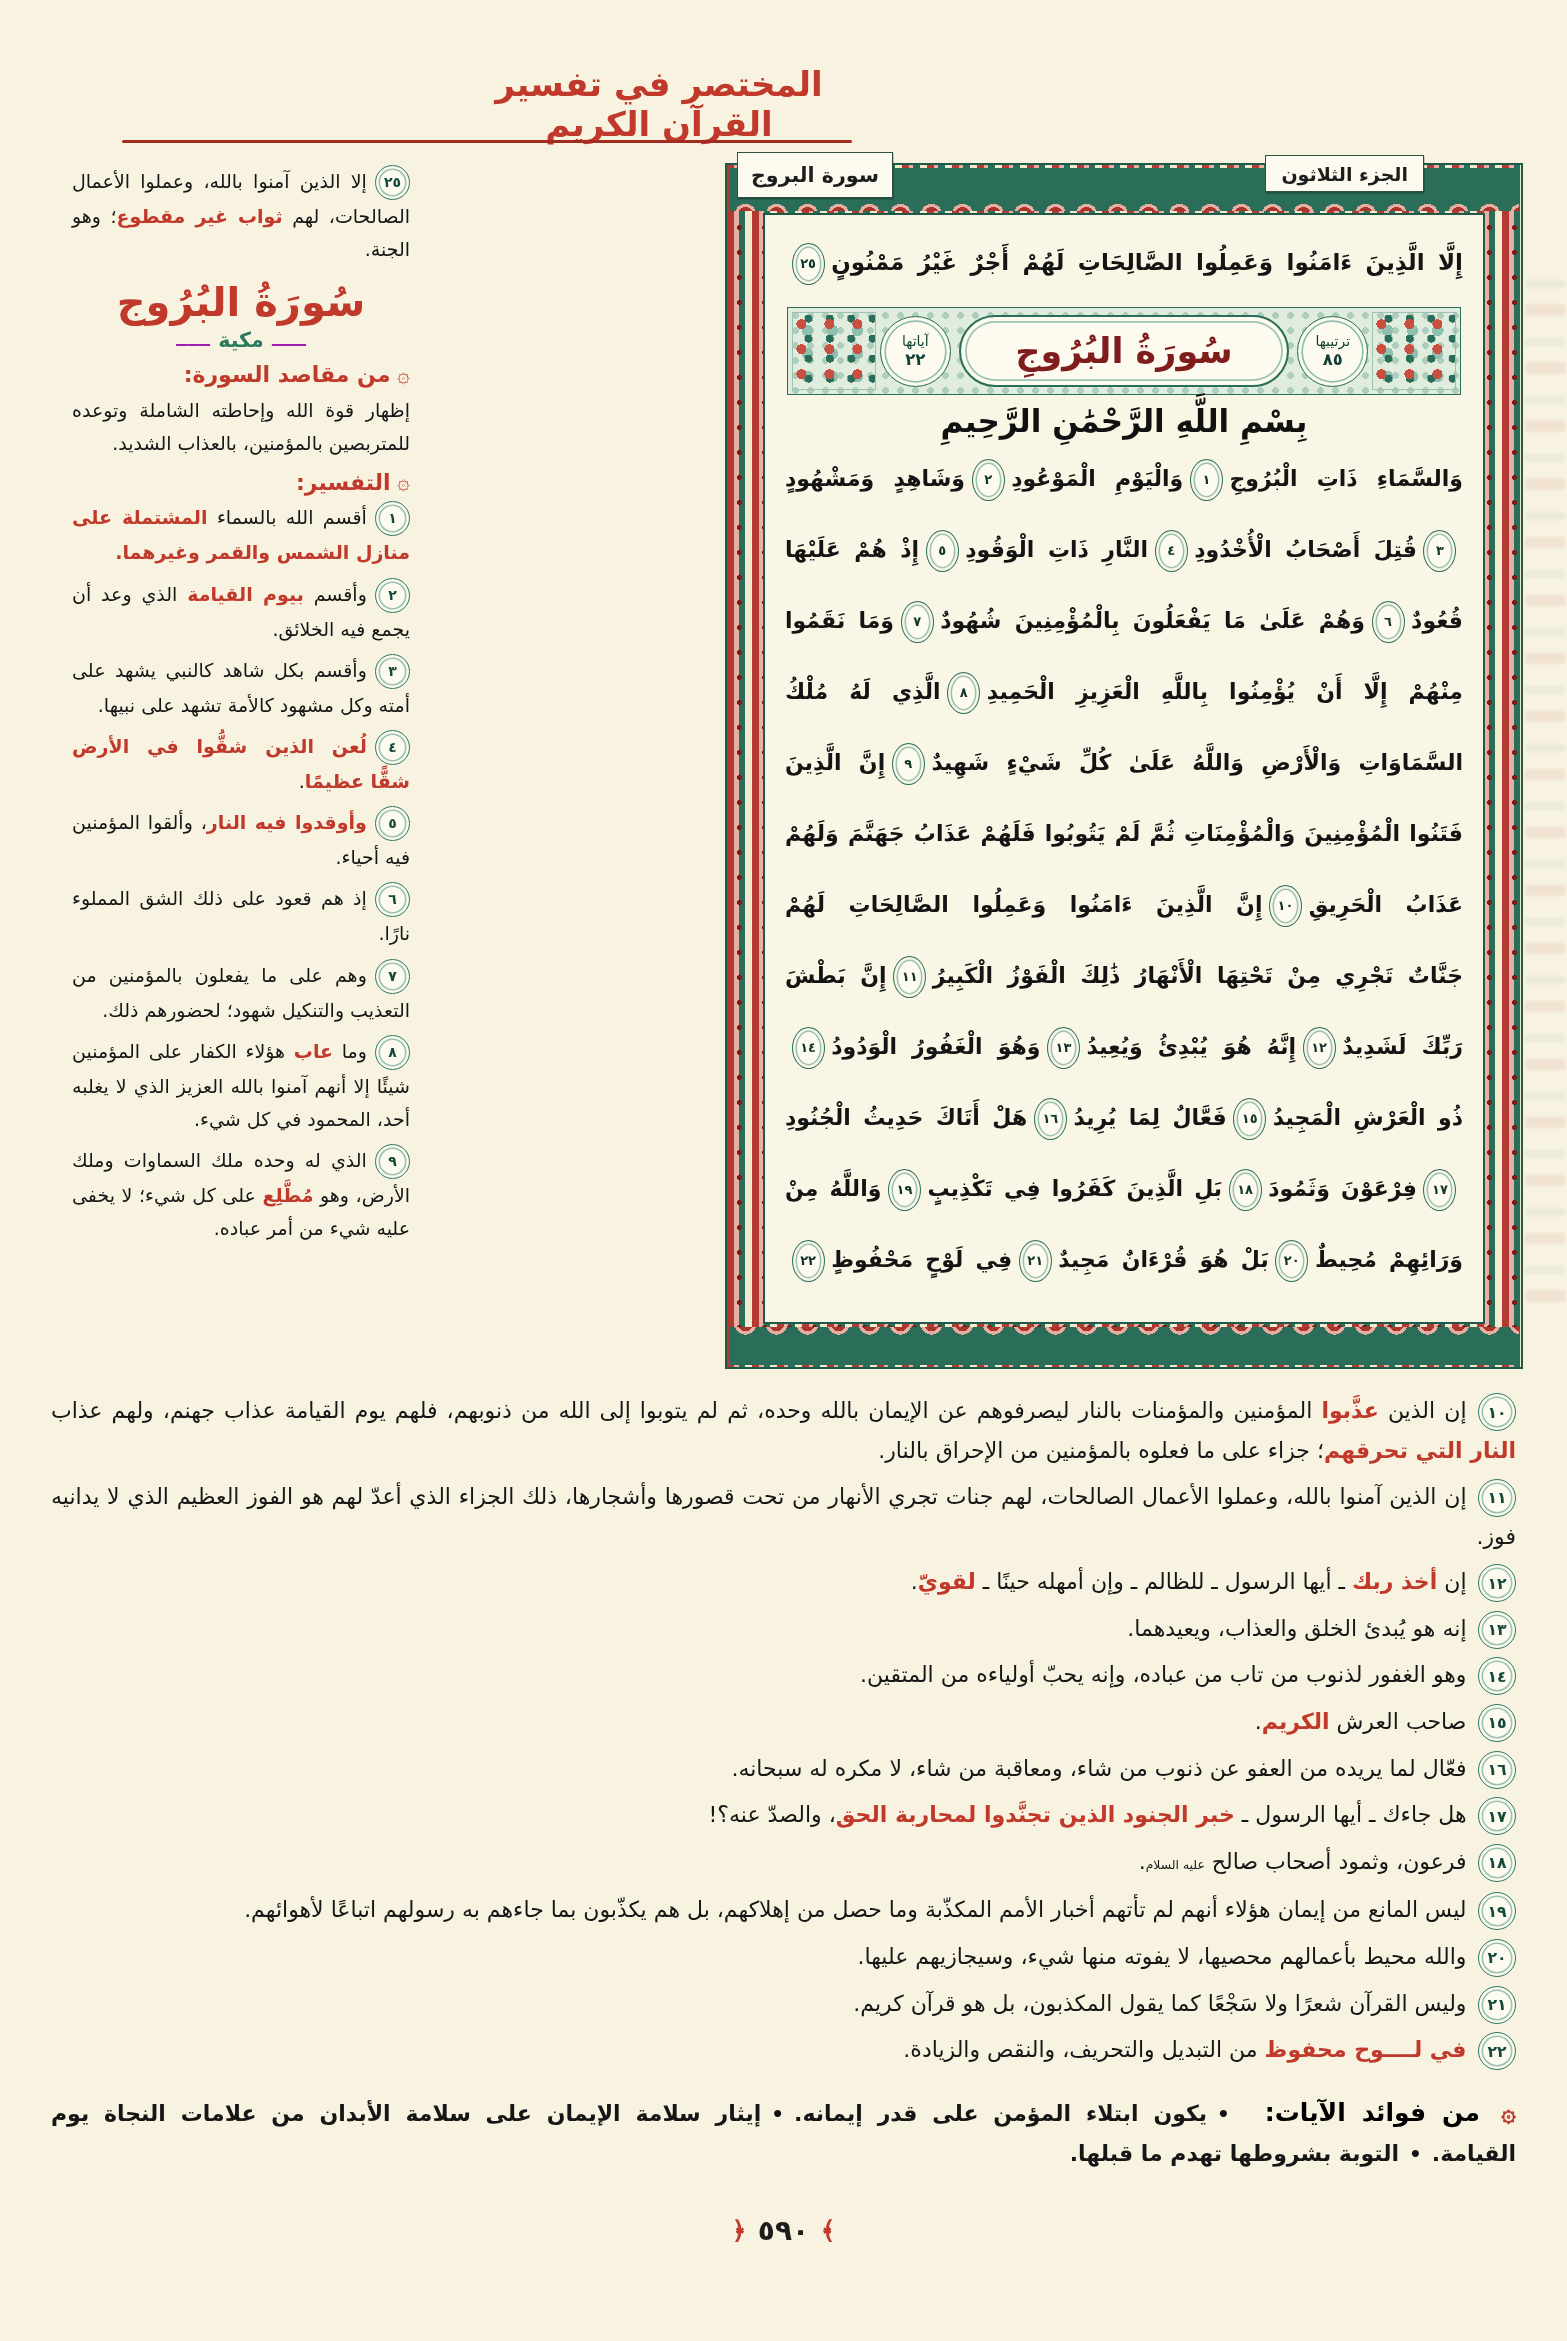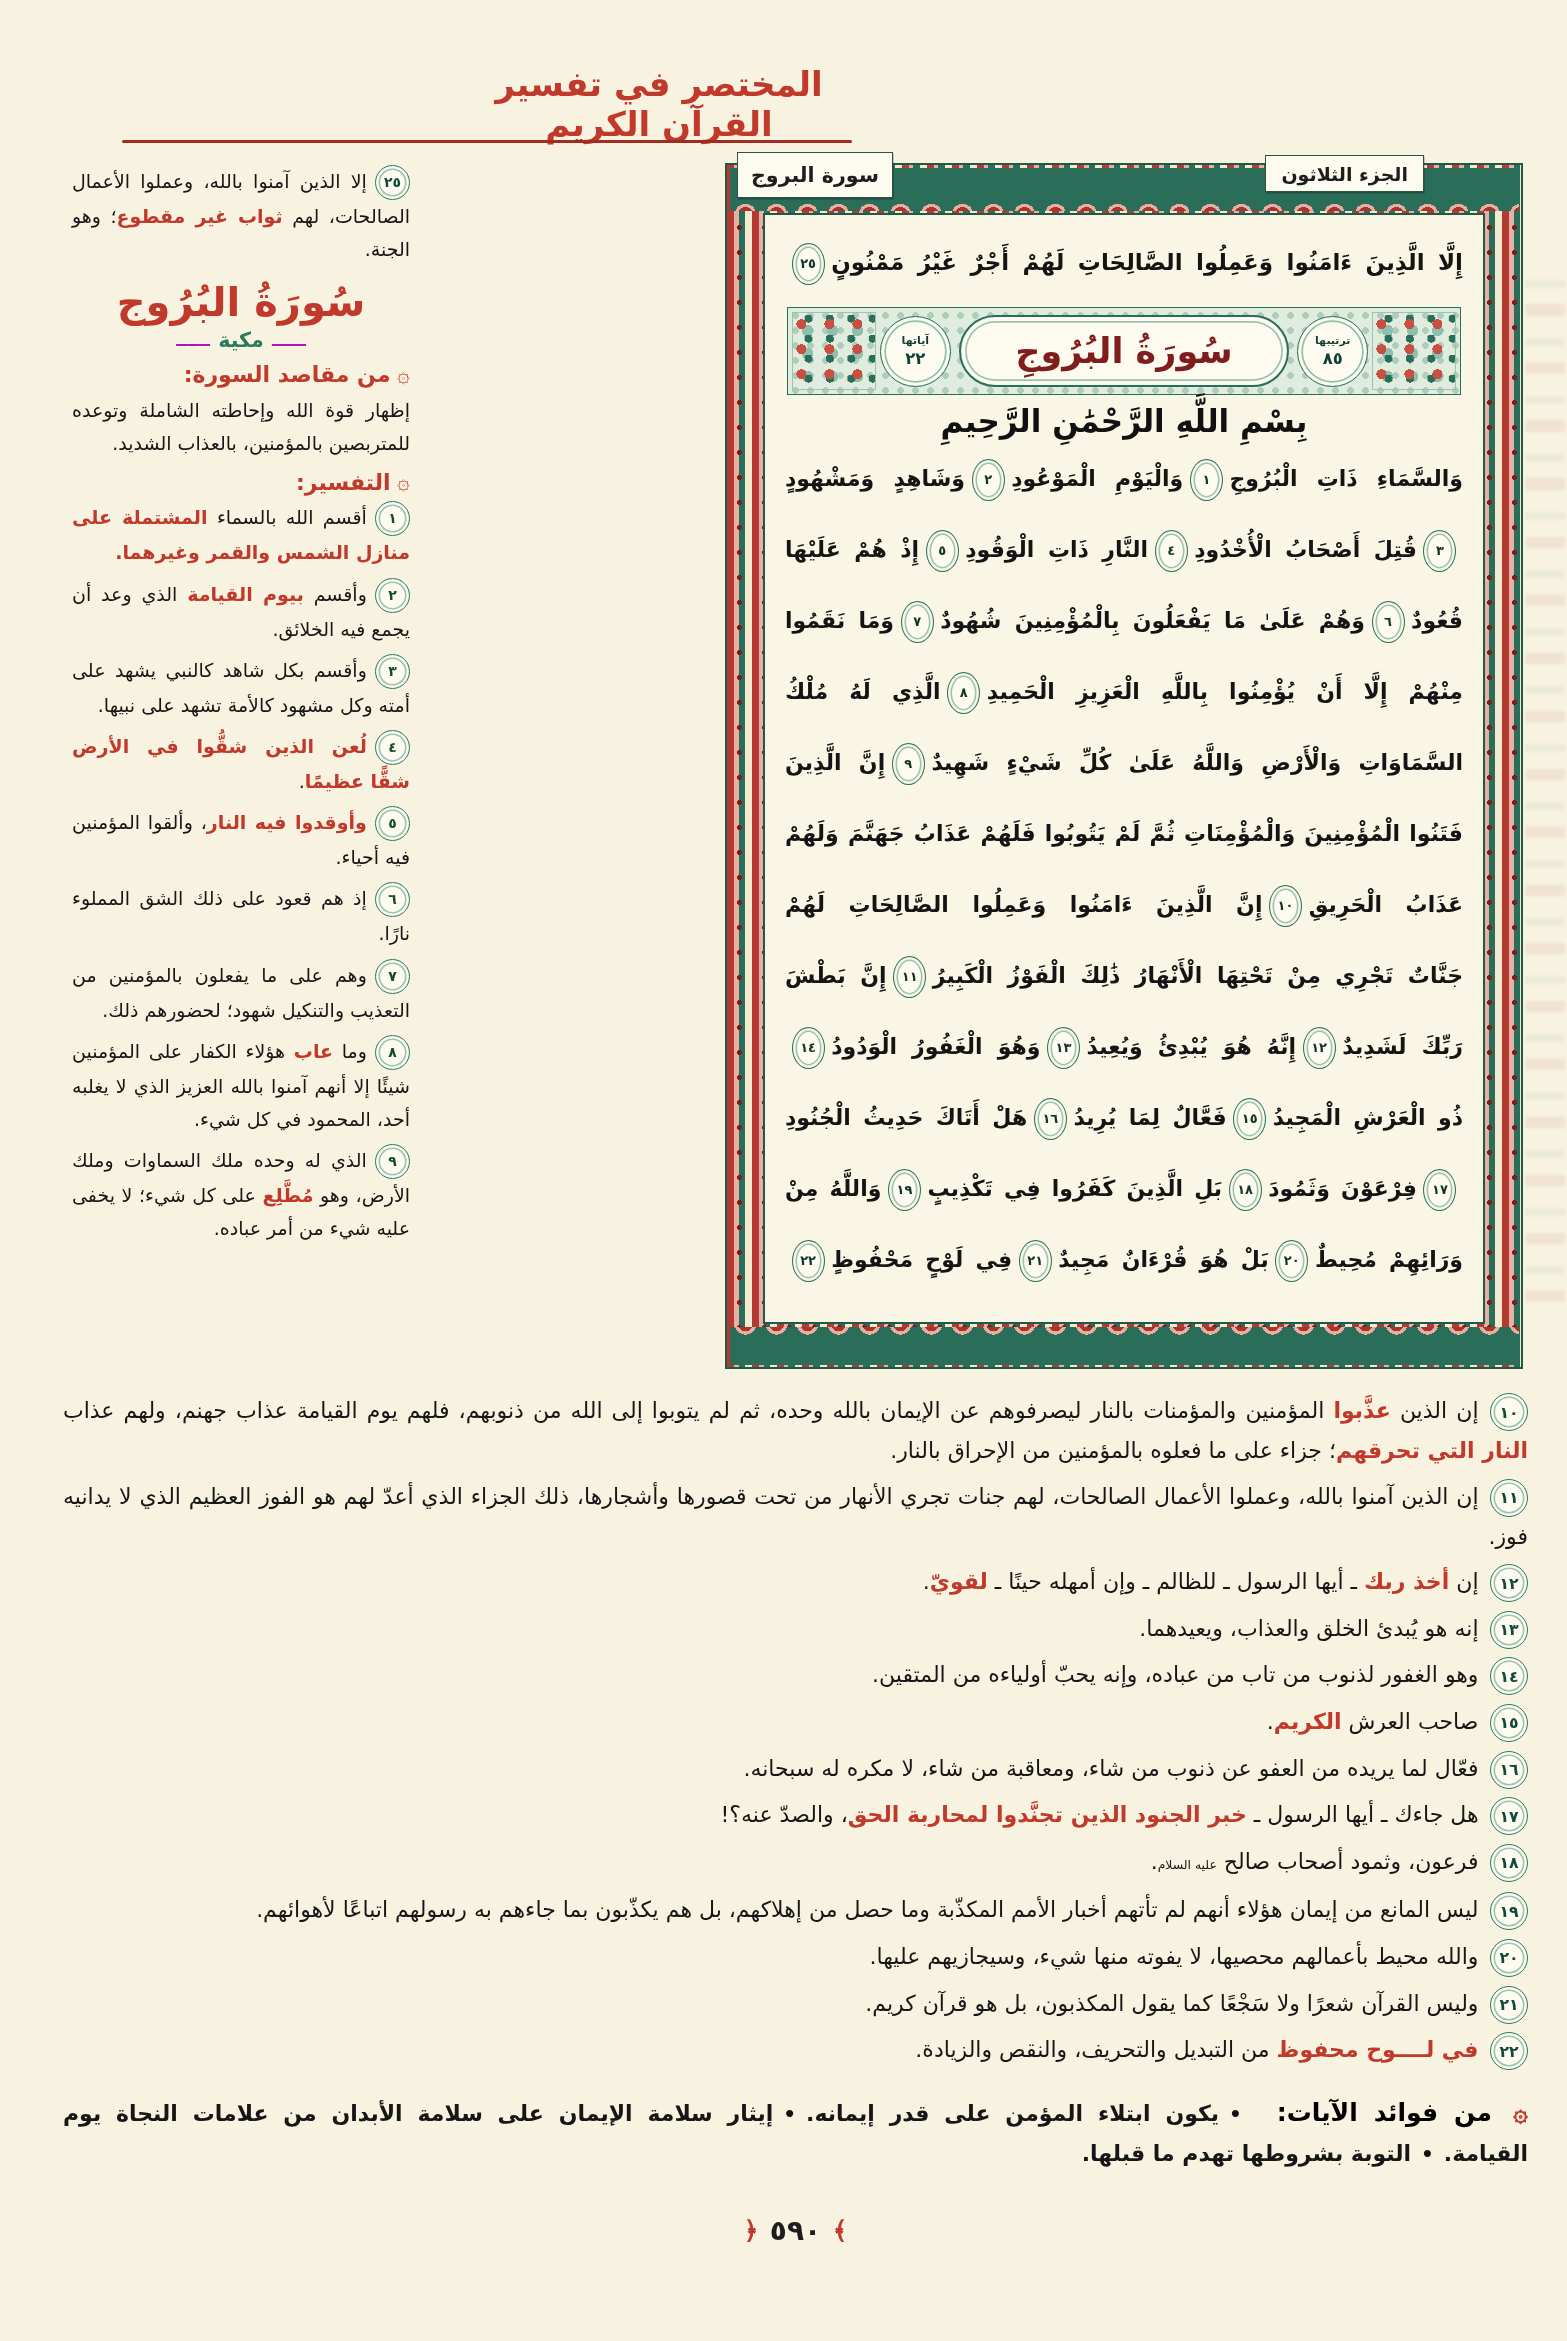--- a/index.html
+++ b/index.html
@@ -58,29 +58,29 @@
         background-size:15px 15px;}
   .born{width:82px;align-self:stretch;margin:4.1px;border:0.8px solid #9cc3b2;
         background-image:
           radial-gradient(circle at 30% 45%,#c94f40 0 5px,rgba(0,0,0,0) 5px),
           radial-gradient(circle at 72% 28%,#2a6e5a 0 4.1px,rgba(0,0,0,0) 4.1px),
           radial-gradient(circle at 58% 76%,#8fbfae 0 5.8px,rgba(0,0,0,0) 5.8px);
         background-size:28px 25px,21.4px 20px,25px 23px;}
   .bmed{width:69px;height:69px;border-radius:50%;border:1.6px solid #2a6e5a;background:#fdfbf0;
         box-shadow:inset 0 0 0 3.3px #fdfbf0,inset 0 0 0 5px #8fbfae;flex:none;
         display:flex;flex-direction:column;align-items:center;justify-content:center;gap:1.6px;color:#123f33;}
-  .bmed-l{font-size:11px;font-weight:700;}
+  .bmed-l{font-size:14px;font-weight:400;}
   .bmed-n{font-size:16.5px;font-weight:800;}
   .cartouche{flex:1;height:68px;margin:0 8.2px;background:#fdfbf0;border:2.5px solid #2a6e5a;border-radius:41px;
         box-shadow:inset 0 0 0 4.1px #fdfbf0,inset 0 0 0 5.8px #9cc3b2;
         display:flex;align-items:center;justify-content:center;}
   .cartouche span{font-size:35px;font-weight:800;color:#7f1d1d;}
   .basmala{text-align:center;font-size:31px;font-weight:700;margin:8.2px 0 3.3px;color:#111;}
   
-  .bottom-area{position:absolute;right:39px;top:1391px;width:1465px;}
+  .bottom-area{position:absolute;right:51px;top:1391px;width:1465px;}
   .bitem{font-size:22px;line-height:39px;text-align:justify;margin-bottom:6.6px;font-weight:500;}
   .bitem .numchip{width:36px;height:36px;font-size:15.7px;margin-left:11.5px;}
   .fawaid{margin-top:23px;font-size:22px;line-height:40px;text-align:justify;font-weight:600;}
   .fawaid .rosette{font-size:25px;margin-left:6.6px;}
   .fawaid-hdr{color:#000000;font-size:25px;font-weight:800;margin-left:10px;}
   .fdot{margin:0 10px;font-size:20px;color:#111;}
   .pagenum{margin-top:40px;display:flex;justify-content:center;align-items:center;gap:11.5px;
         font-size:28px;font-weight:700;color:#1d1d1d;}
   .pn-orn{color:#c0392b;font-size:25px;}
   

